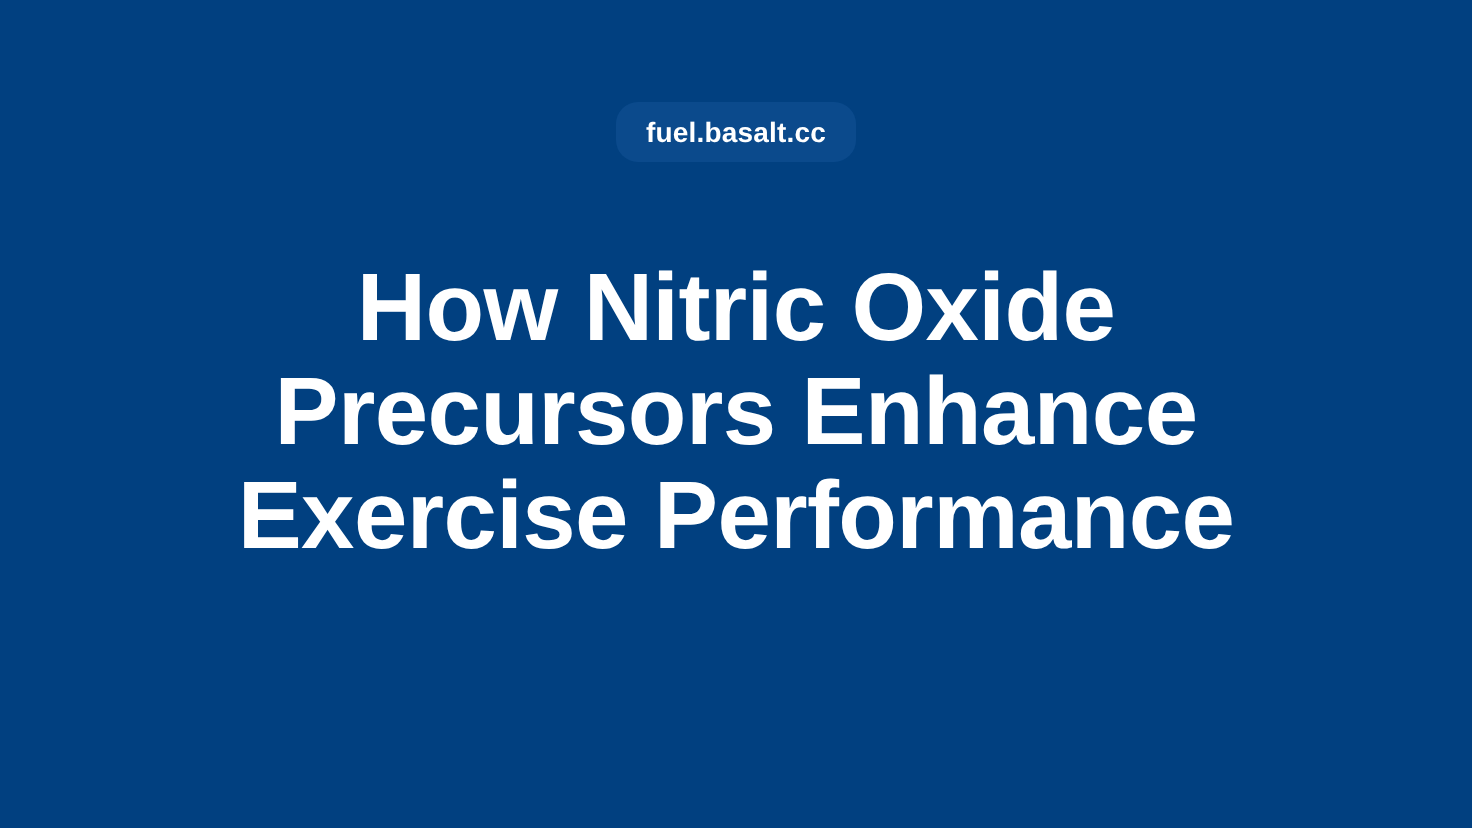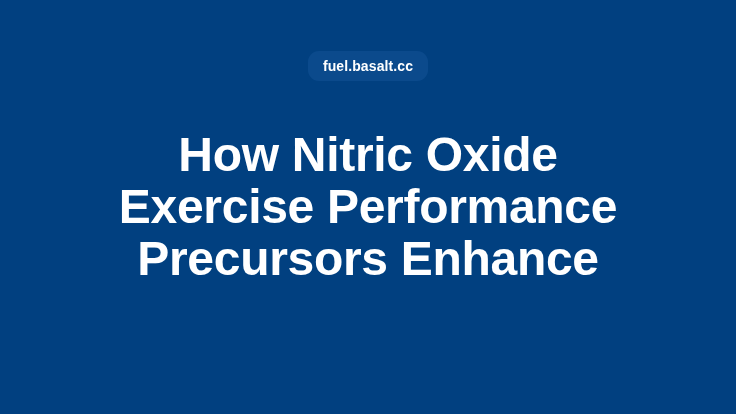--- a/index.html
+++ b/index.html
@@ -87,18 +87,18 @@
 
 <div class="card">
 
   <div class="badge-row">
     <span class="badge">fuel.basalt.cc</span>
   </div>
 
   <div class="headline-wrap">
     <h1 class="headline">
       <span class="line">How Nitric Oxide</span>
+      <span class="line">Precursors Enhance</span>
       <span class="line">Exercise Performance</span>
-      <span class="line">Precursors Enhance</span>
     </h1>
   </div>
 
 </div>
 
 </body></html>

